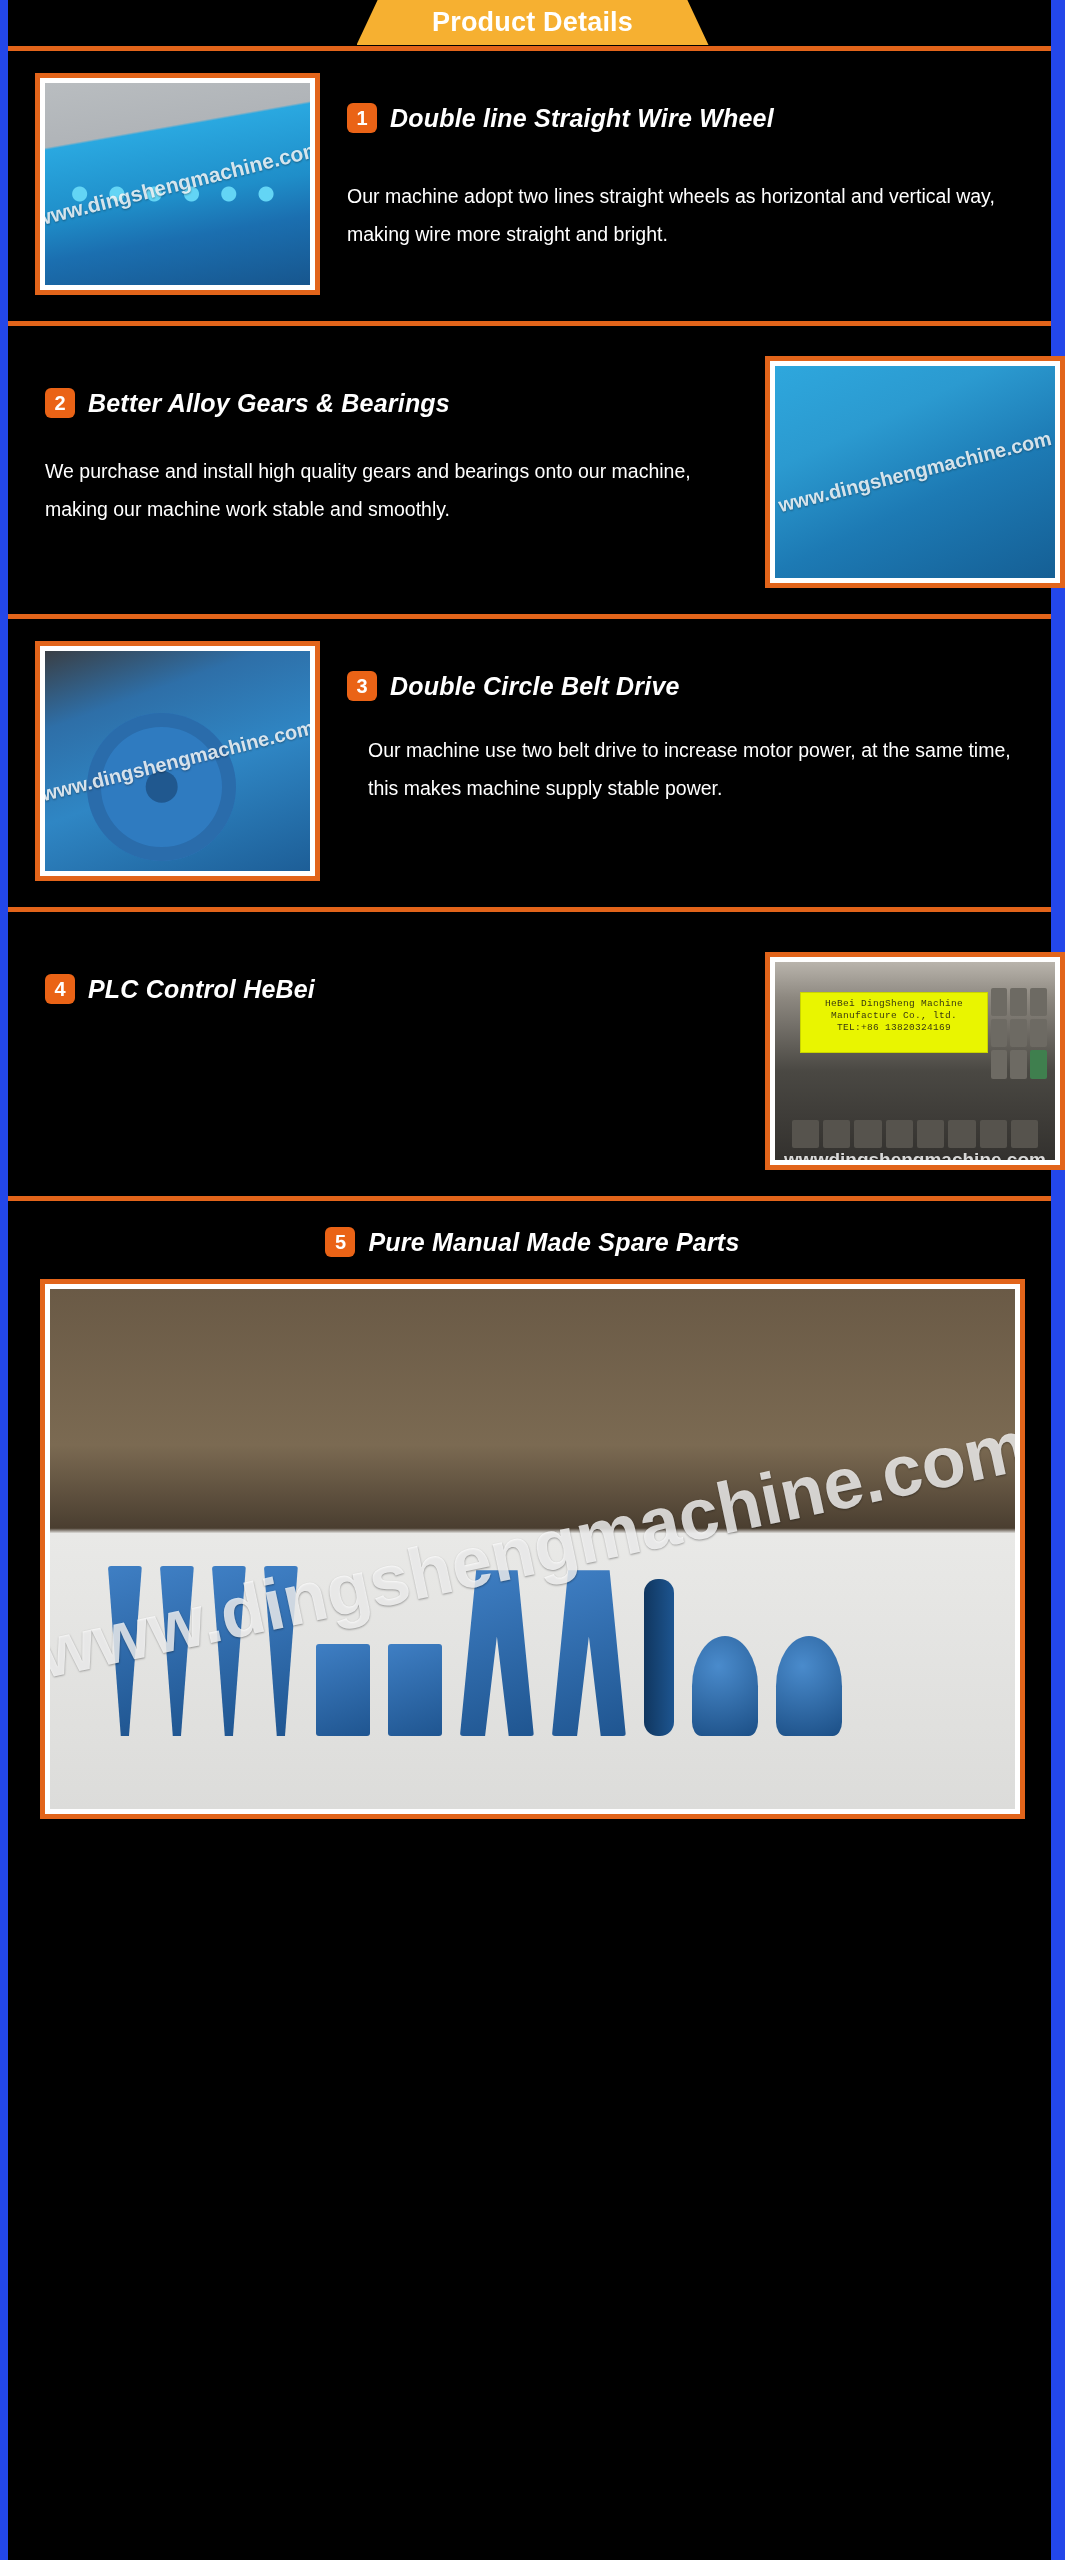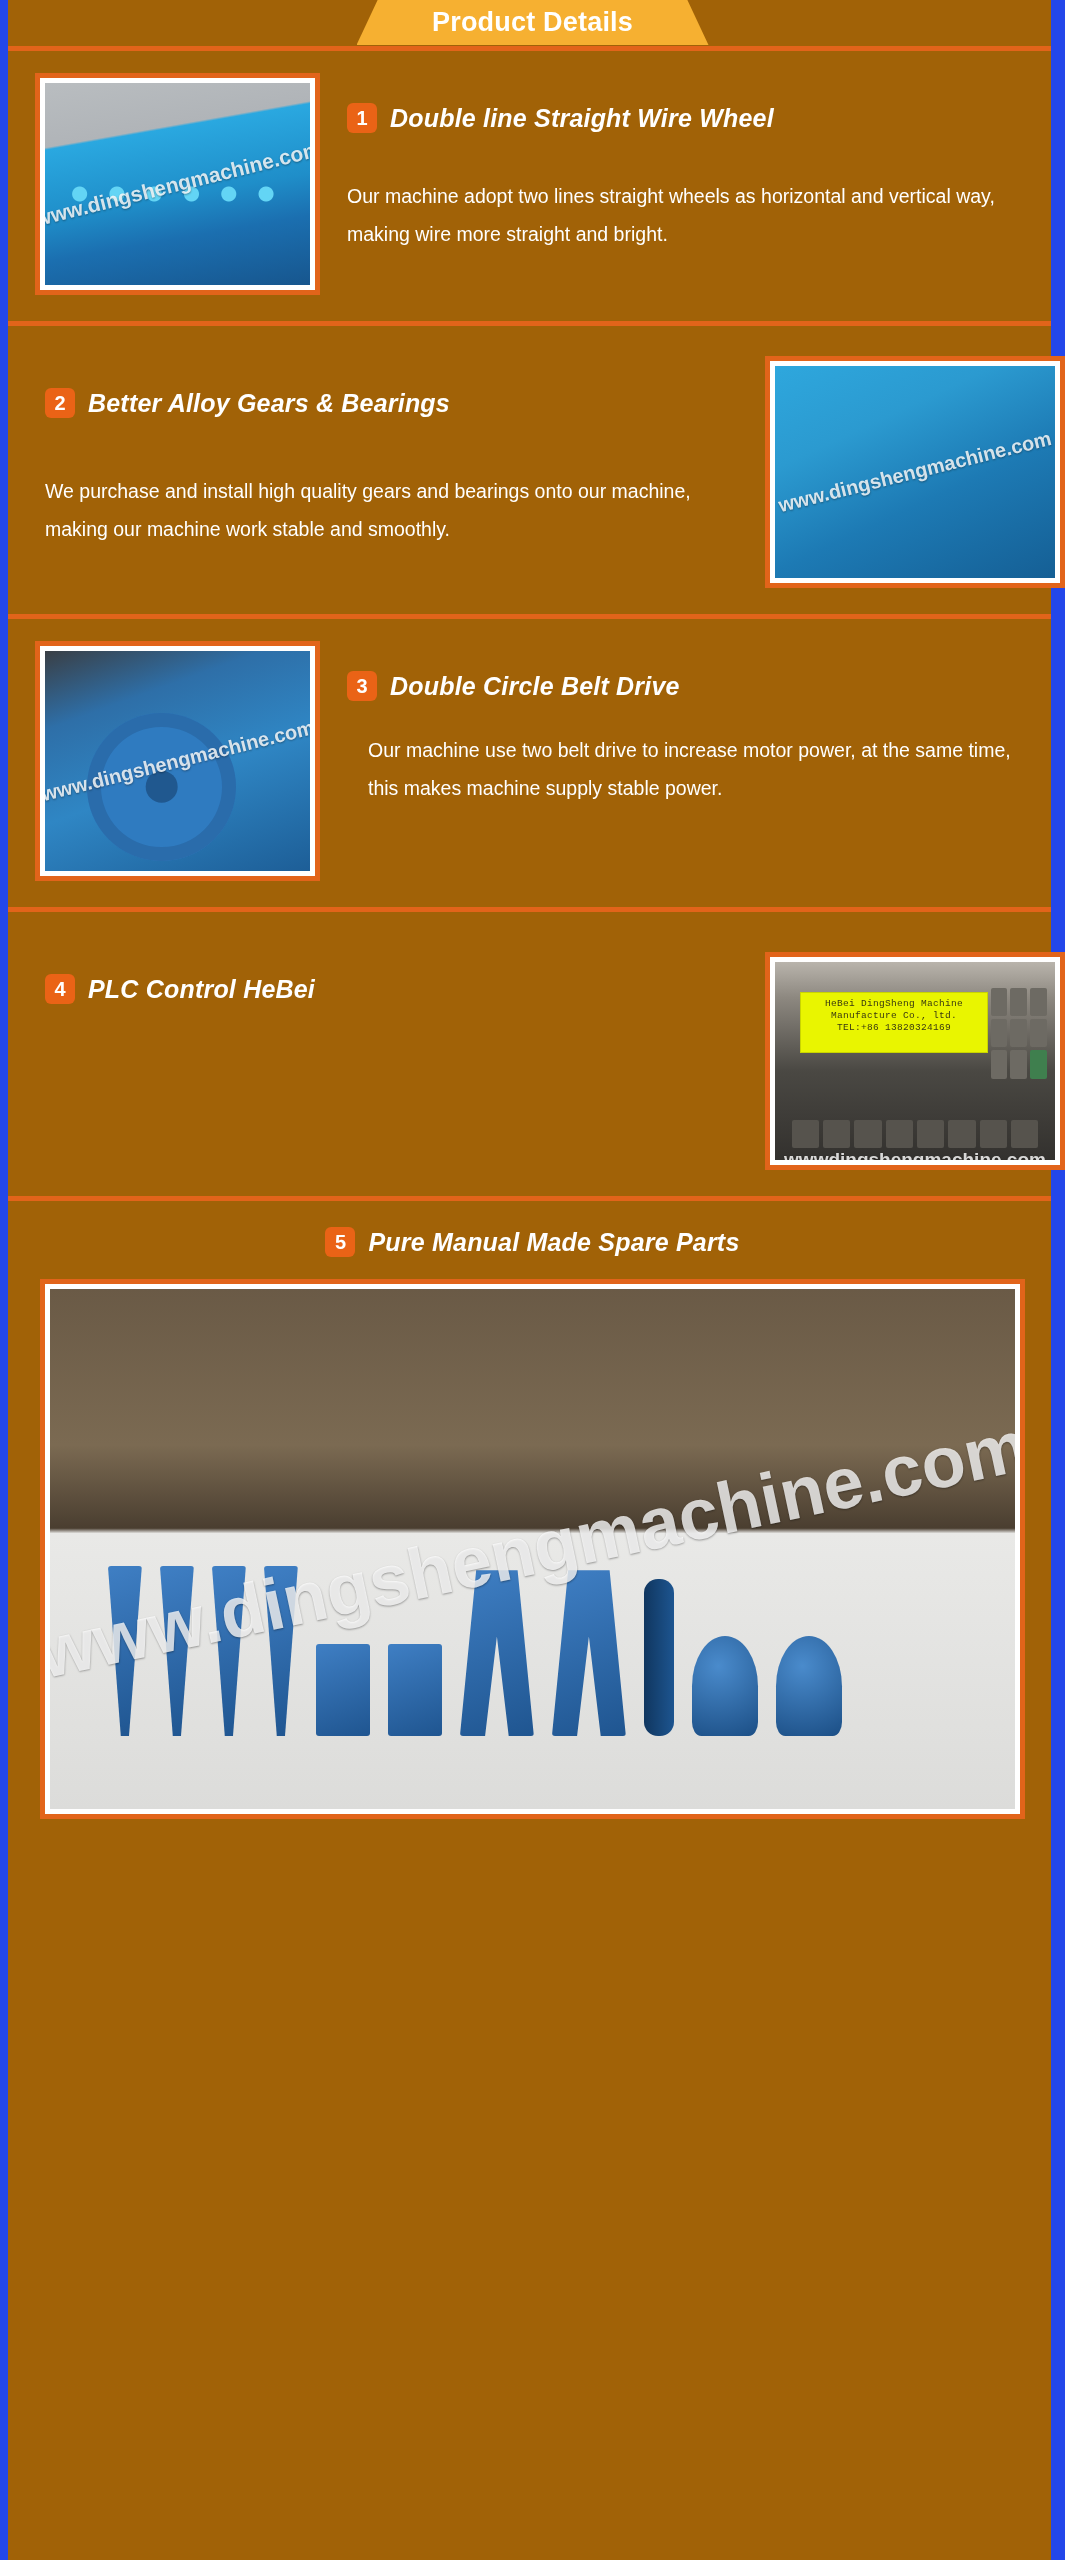--- a/index.html
+++ b/index.html
@@ -10,21 +10,21 @@
     background: #2d5ad8;
     font-family: "Liberation Sans", sans-serif;
     overflow: hidden;
     position: relative;
   }
 
   
   .page {
     width: 1065px;
     height: 2560px;
-    background: #a16207;
+    background: #000000;
     position: relative;
   }
   .edge-strip-right {
     position: absolute;
     top: 0; right: 0;
     width: 14px; height: 100%;
     background: #2347ea;
   }
   .edge-strip-left {
     position: absolute;
@@ -150,21 +150,21 @@
       radial-gradient(circle at 24% 50%, #63d5f5 0 7px, transparent 8px),
       radial-gradient(circle at 40% 50%, #63d5f5 0 7px, transparent 8px),
       radial-gradient(circle at 56% 50%, #63d5f5 0 7px, transparent 8px),
       radial-gradient(circle at 72% 50%, #63d5f5 0 7px, transparent 8px),
       radial-gradient(circle at 88% 50%, #63d5f5 0 7px, transparent 8px);
   }
   #sec1 .watermark { font-size: 21px; }
 
   
   #sec2 .col-text { margin-left: 45px; padding-right: 20px; padding-top: 40px; width: 330px; }
-  #sec2 .body-text { margin-top: 54px; }
+  #sec2 .body-text { margin-top: 34px; }
   #sec2 .frame { width: 300px; height: 232px; margin-left: 14px; margin-top: 8px; }
   #sec2 .photo {
     background:
       linear-gradient(155deg,#2ea7dd 0%, #2b9ad0 30%, #1d7ab4 60%, #155f95 100%);
   }
   #sec2 .watermark { font-size: 20px; }
 
   
   #sec3 .frame { width: 285px; height: 240px; margin-left: 35px; }
   #sec3 .col-text { margin-left: 27px; padding-right: 50px; padding-top: 30px; }

